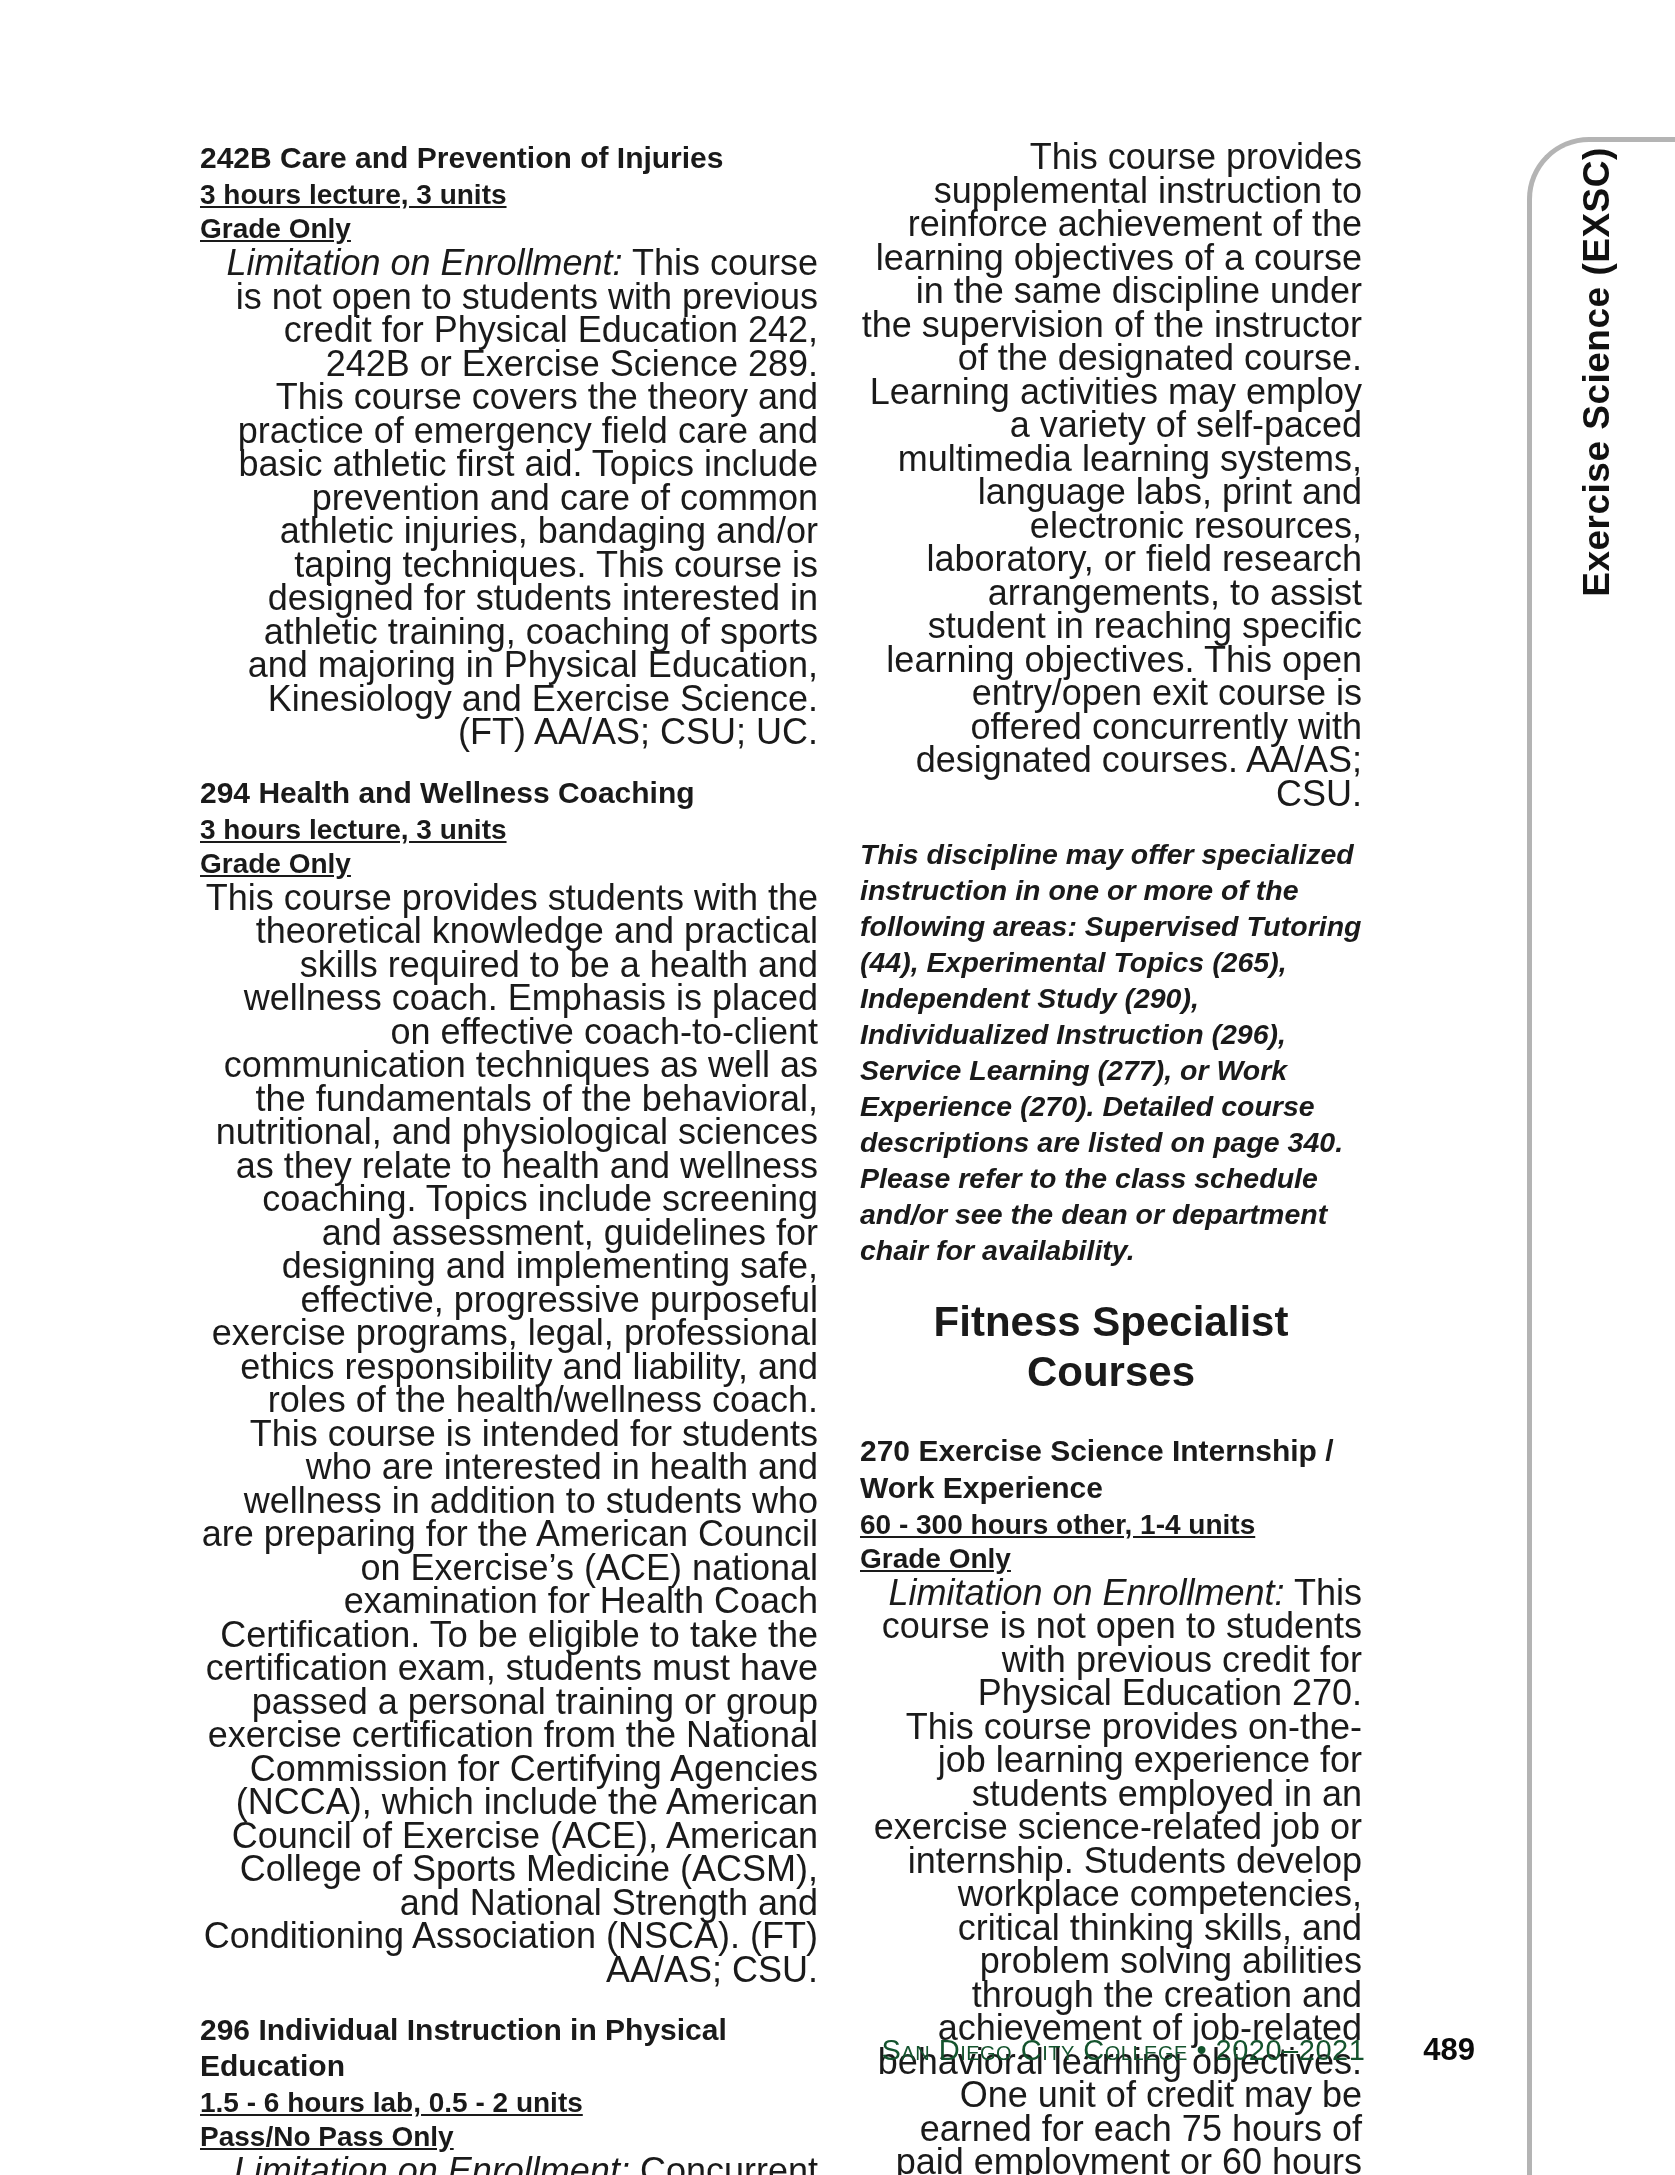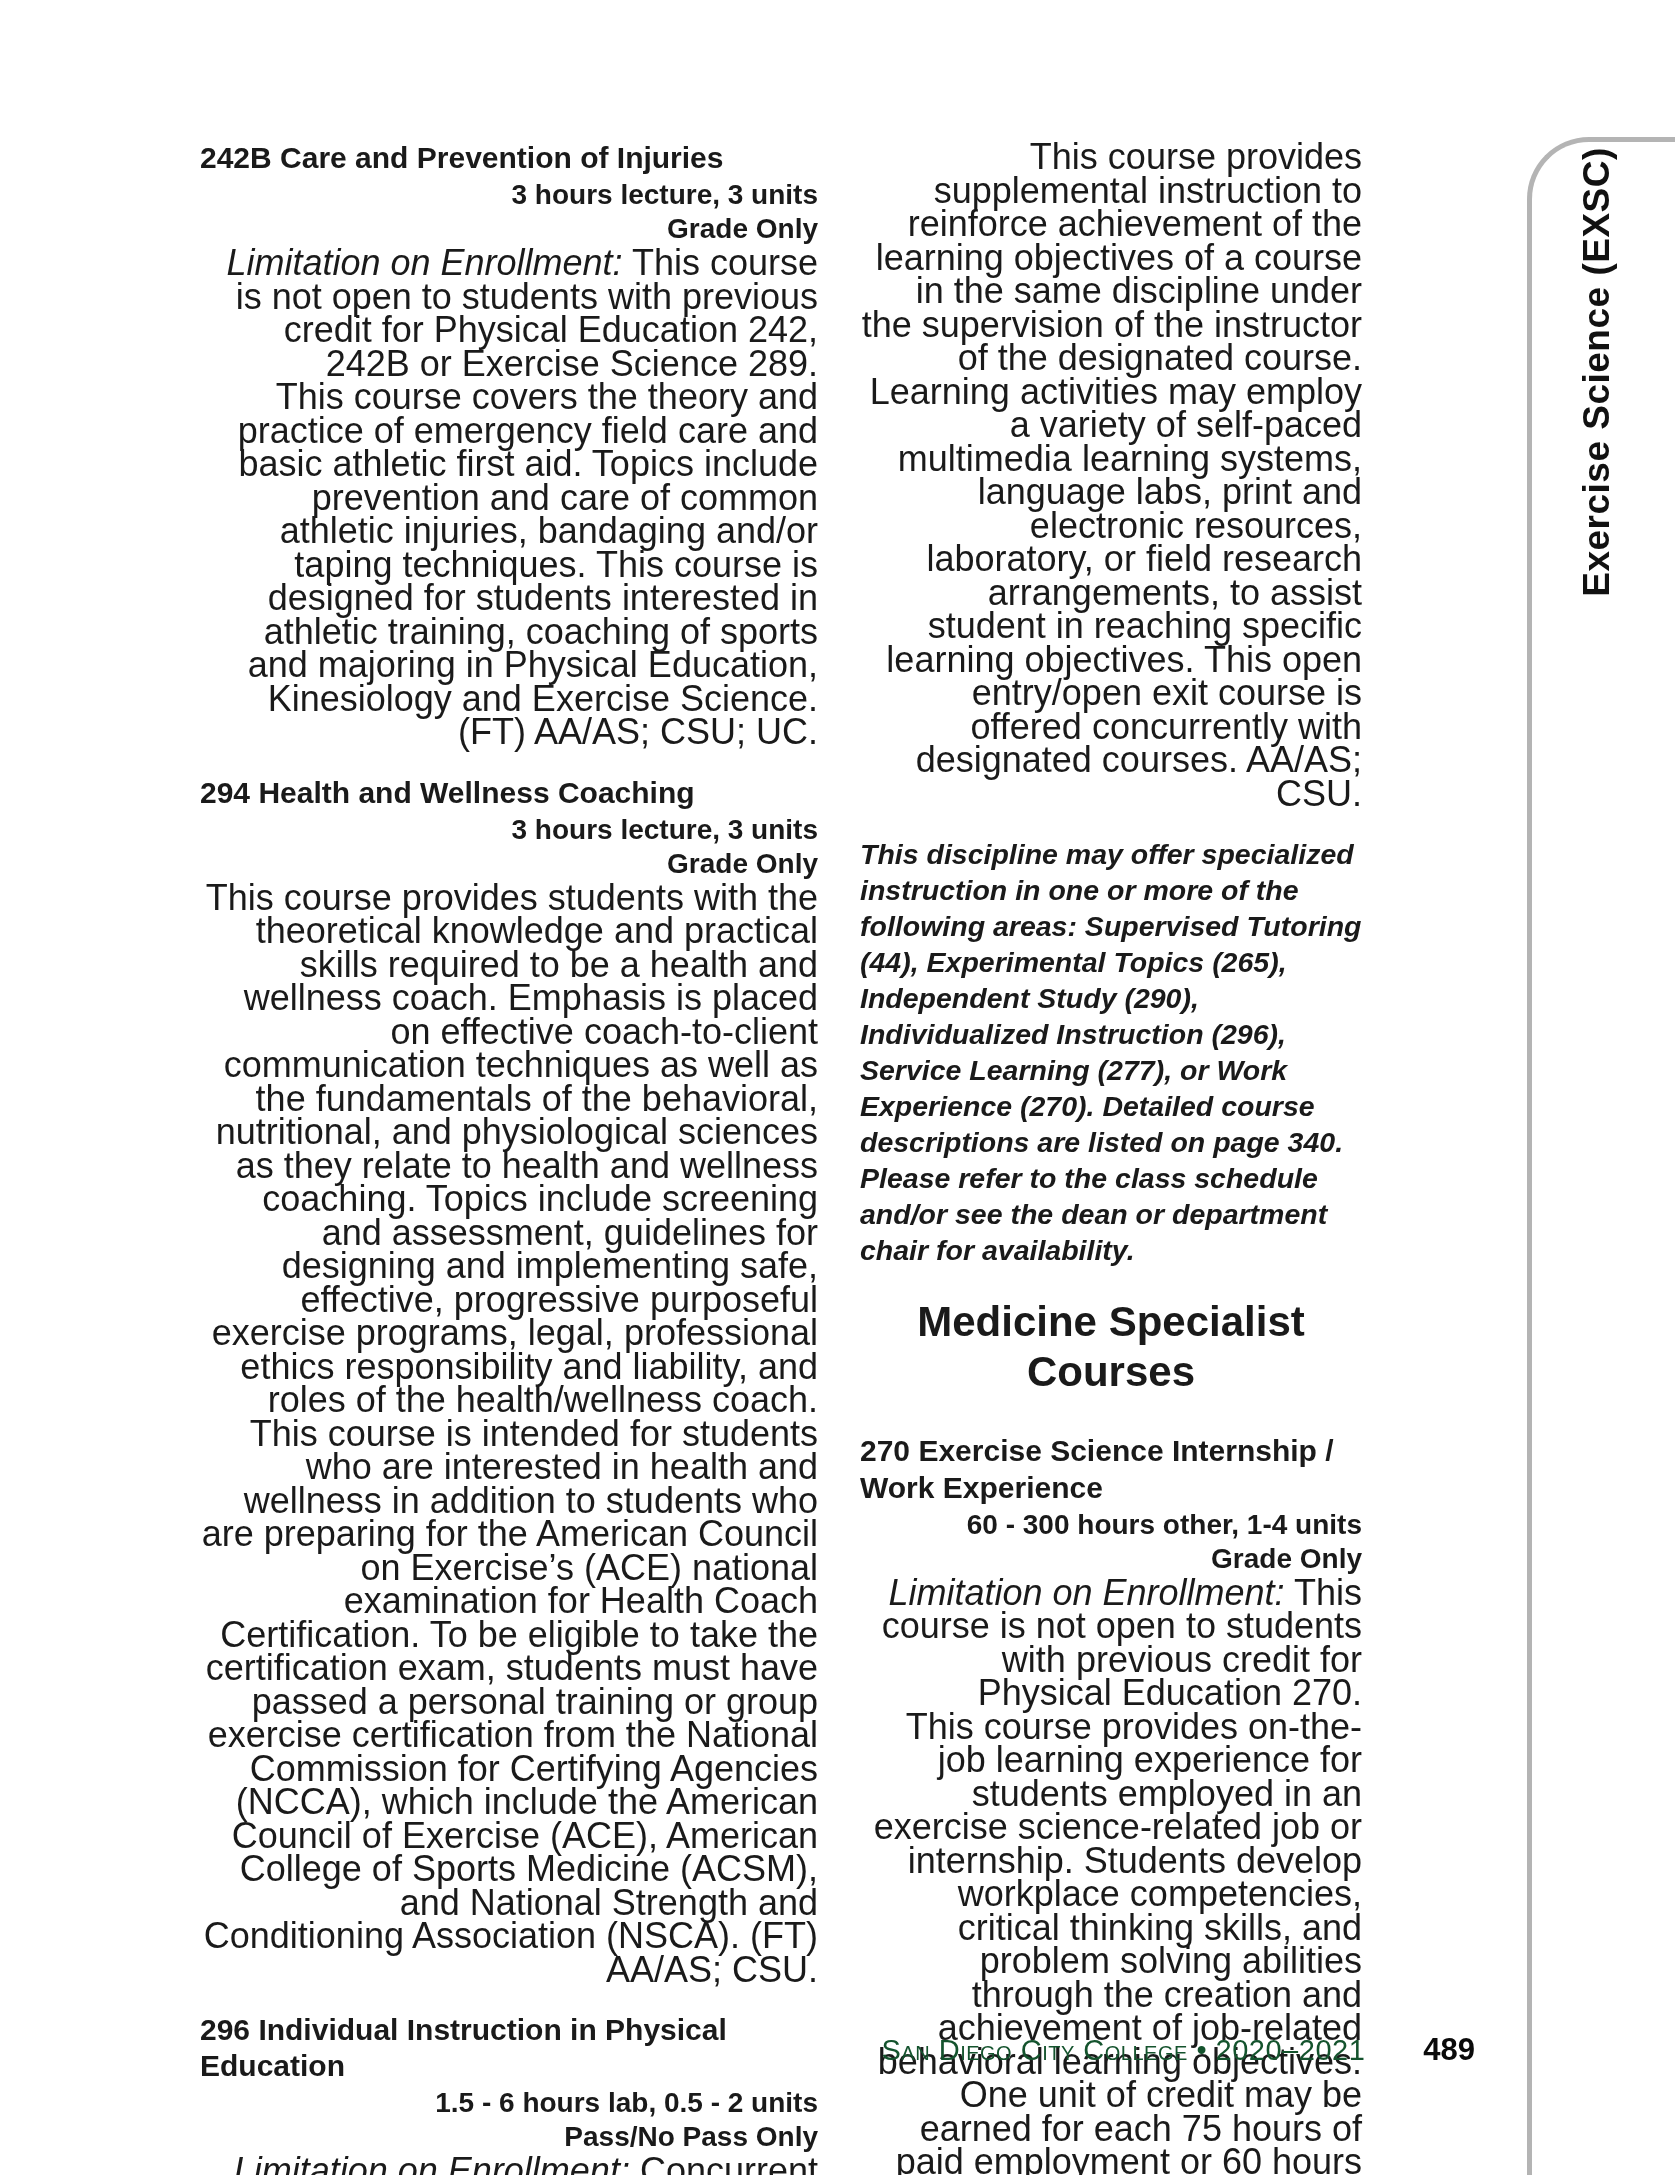--- a/index.html
+++ b/index.html
@@ -43,22 +43,23 @@
   .course-title {
     font-weight: bold;
     font-size: 30px;
     line-height: 36px;
     margin: 0 0 2px 0;
   }
   .course-meta {
     font-weight: bold;
     font-size: 28px;
     line-height: 34px;
-    text-align: right;
+    text-align: left;
     margin: 0;
+    text-decoration: underline;
   }
   .body-text {
     font-size: 36px;
     line-height: 33.5px;
     margin: 0;
     text-align: right;
   }
   .ital { font-style: italic; }
 
   .discipline-note {
@@ -133,21 +134,21 @@
     </div>
 
   </div>
 
   <div class="col col-right">
 
     <p class="body-text">This course provides supplemental instruction to reinforce achievement of the learning objectives of a course in the same discipline under the supervision of the instructor of the designated course. Learning activities may employ a variety of self-paced multimedia learning systems, language labs, print and electronic resources, laboratory, or field research arrangements, to assist student in reaching specific learning objectives. This open entry/open exit course is offered concurrently with designated courses. AA/AS; CSU.</p>
 
     <p class="discipline-note">This discipline may offer specialized instruction in one or more of the following areas: Supervised Tutoring (44), Experimental Topics (265), Independent Study (290), Individualized Instruction (296), Service Learning (277), or Work Experience (270). Detailed course descriptions are listed on page 340. Please refer to the class schedule and/or see the dean or department chair for availability.</p>
 
-    <h2 class="section-heading">Medicine Specialist Courses</h2>
+    <h2 class="section-heading">Fitness Specialist Courses</h2>
 
     <div class="course course-block-270">
       <h3 class="course-title">270 Exercise Science Internship / Work Experience</h3>
       <p class="course-meta">60 - 300 hours other, 1-4 units</p>
       <p class="course-meta">Grade Only</p>
       <p class="body-text"><span class="ital">Limitation on Enrollment:</span><span> This course is not open to students with previous credit for Physical Education 270.</span></p>
       <p class="body-text">This course provides on-the-job learning experience for students employed in an exercise science-related job or internship. Students develop workplace competencies, critical thinking skills, and problem solving abilities through the creation and achievement of job-related behavioral learning objectives. One unit of credit may be earned for each 75 hours of paid employment or 60 hours of volunteer work. This course may be taken up to four times. However, the combined maximum credit for all Work Experience courses from all subject areas may not exceed 16 units. This course is intended for students majoring in Exercise Science or those interested in the fitness, health, and wellness industry. This includes but is not limited to the fields</p>
     </div>
 
   </div>

